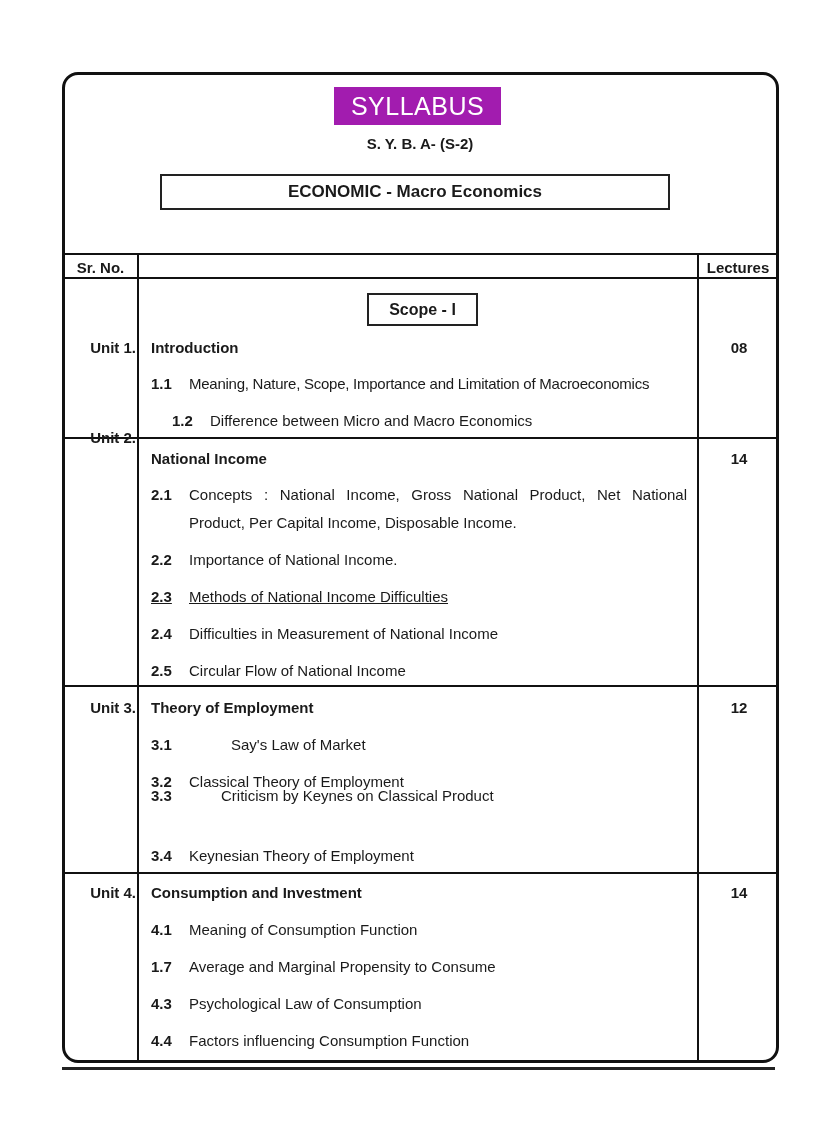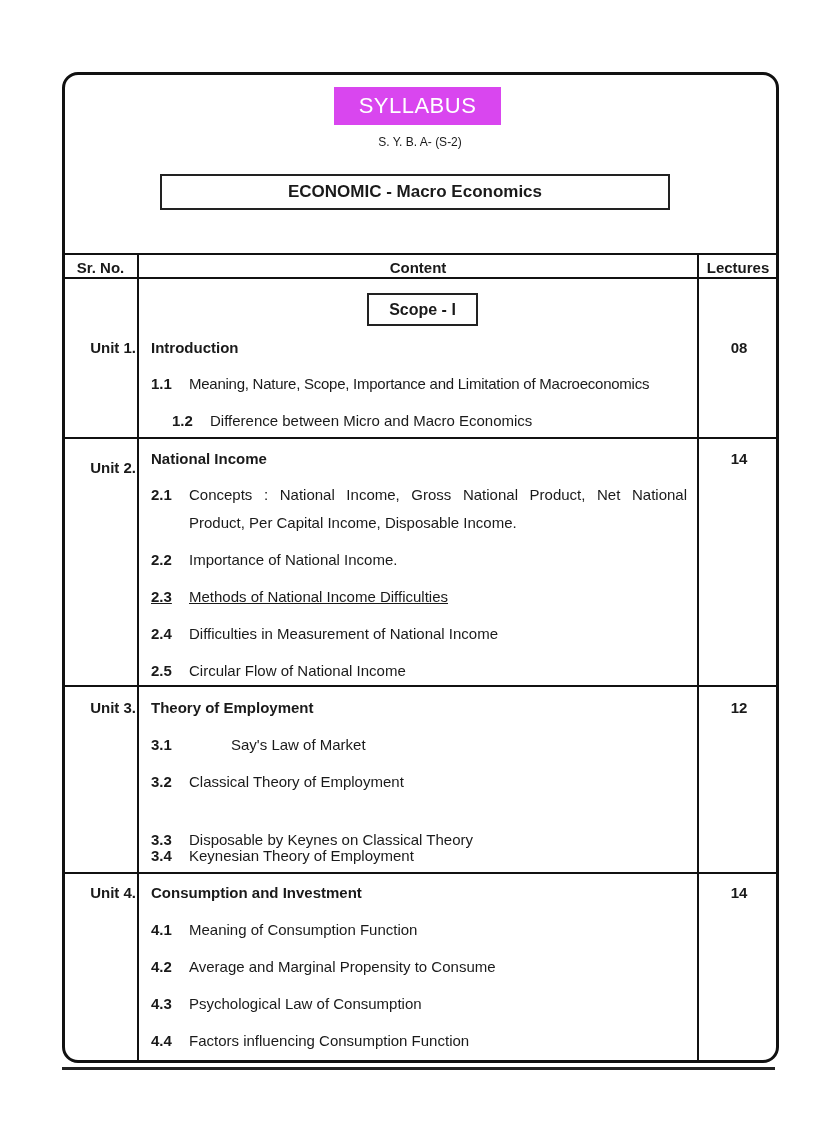--- a/index.html
+++ b/index.html
@@ -17,33 +17,33 @@
       left: 62px; top: 72px;
       width: 717px; height: 991px;
       border: 3px solid #111;
       border-radius: 16px;
     }
 
     .title-badge {
       position: absolute;
       left: 334px; top: 87px;
       width: 167px; height: 38px;
-      background: #d946ef;
+      background: #a21caf;
       color: #fff;
-      font-size: 22px;
+      font-size: 25px;
       font-weight: normal;
       display: flex; align-items: center; justify-content: center;
       letter-spacing: 0.5px;
     }
 
     .subtitle {
       position: absolute;
       left: 0; width: 840px; top: 135px;
       text-align: center;
-      font-size: 12px; font-weight: normal;
+      font-size: 15px; font-weight: bold;
     }
 
     .subject-box {
       position: absolute;
       left: 160px; top: 174px;
       width: 510px; height: 36px;
       border: 2px solid #222;
       display: flex; align-items: center; justify-content: center;
       font-size: 17px; font-weight: bold;
     }
@@ -126,41 +126,40 @@
 
   <div class="hline" style="left:63px; top:253px; width:714px;"></div>
   <div class="hline" style="left:63px; top:277px; width:714px;"></div>
   <div class="hline" style="left:63px; top:437px; width:714px;"></div>
   <div class="hline" style="left:63px; top:685px; width:714px;"></div>
   <div class="hline" style="left:63px; top:872px; width:714px;"></div>
   <div class="vline" style="left:137px; top:253px; height:808px;"></div>
   <div class="vline" style="left:697px; top:253px; height:808px;"></div>
 
   <div class="hdr" style="left:64px; width:73px;">Sr. No.</div>
-  <div class="hdr" style="left:139px; width:558px;">Content</div>
   <div class="hdr" style="left:699px; width:78px;">Lectures</div>
 
   <div class="term-box">Scope - I</div>
 
   <div>
     <div class="unit-label" style="top:338px;">Unit 1.</div>
     <div class="unit-title" style="top:338px;">Introduction</div>
     <div class="lectures" style="top:338px;">08</div>
     <div class="topic nowrap" style="top:370px;">
       <span class="num">1.1</span>
       <span class="txt">Meaning, Nature, Scope, Importance and Limitation of Macroeconomics</span>
     </div>
     <div class="topic" style="top:407px;margin-left:21px;">
       <span class="num">1.2</span>
       <span class="txt">Difference between Micro and Macro Economics</span>
     </div>
   </div>
 
   <div>
-    <div class="unit-label" style="top:458px;">Unit 2.</div>
+    <div class="unit-label" style="top:428px;">Unit 2.</div>
     <div class="unit-title" style="top:449px;">National Income</div>
     <div class="lectures" style="top:449px;">14</div>
     <div class="topic" style="top:481px; width:536px;">
       <span class="num">2.1</span>
       <span class="txt">Concepts : National Income, Gross National Product, Net National Product, Per Capital Income, Disposable Income.</span>
     </div>
     <div class="topic" style="top:546px;">
       <span class="num">2.2</span>
       <span class="txt">Importance of National Income.</span>
     </div>
@@ -183,40 +182,40 @@
     <div class="unit-title" style="top:698px;">Theory of Employment</div>
     <div class="lectures" style="top:698px;">12</div>
     <div class="topic" style="top:731px;gap:42px;">
       <span class="num">3.1</span>
       <span class="txt">Say's Law of Market</span>
     </div>
     <div class="topic" style="top:768px;">
       <span class="num">3.2</span>
       <span class="txt">Classical Theory of Employment</span>
     </div>
-    <div class="topic" style="top:826px;">
+    <div class="topic" style="top:782px;gap:32px;">
       <span class="num">3.3</span>
-      <span class="txt">Disposable by Keynes on Classical Theory</span>
+      <span class="txt">Criticism by Keynes on Classical Product</span>
     </div>
     <div class="topic" style="top:842px;">
       <span class="num">3.4</span>
       <span class="txt">Keynesian Theory of Employment</span>
     </div>
   </div>
 
   <div>
     <div class="unit-label" style="top:883px;">Unit 4.</div>
     <div class="unit-title" style="top:883px;">Consumption and Investment</div>
     <div class="lectures" style="top:883px;">14</div>
     <div class="topic" style="top:916px;">
       <span class="num">4.1</span>
       <span class="txt">Meaning of Consumption Function</span>
     </div>
     <div class="topic" style="top:953px;">
-      <span class="num">4.2</span>
+      <span class="num">1.7</span>
       <span class="txt">Average and Marginal Propensity to Consume</span>
     </div>
     <div class="topic" style="top:990px;">
       <span class="num">4.3</span>
       <span class="txt">Psychological Law of Consumption</span>
     </div>
     <div class="topic" style="top:1027px;">
       <span class="num">4.4</span>
       <span class="txt">Factors influencing Consumption Function</span>
     </div>

